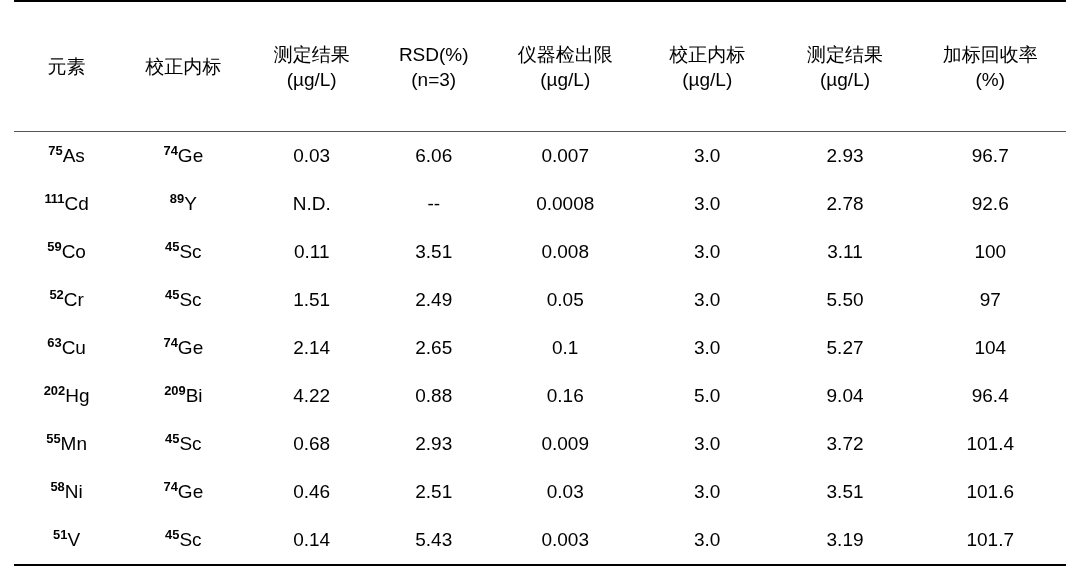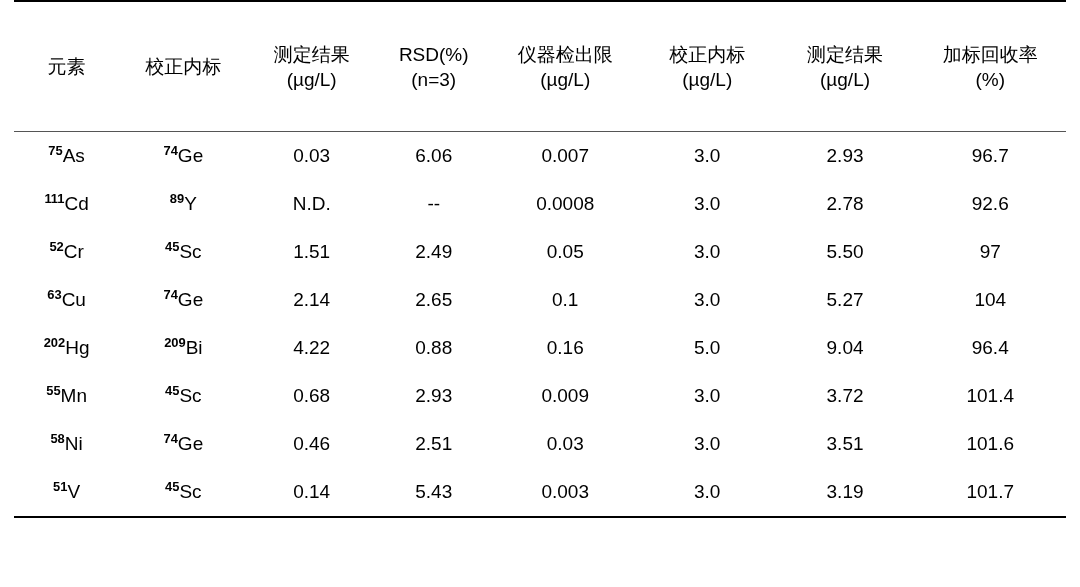--- a/index.html
+++ b/index.html
@@ -144,20 +144,30 @@
         <td class="body-cell"><span class="iso"><sup>111</sup><span>Cd</span></span></td>
         <td class="body-cell"><span class="iso"><sup>89</sup><span>Y</span></span></td>
         <td class="body-cell">N.D.</td>
         <td class="body-cell">--</td>
         <td class="body-cell">0.0008</td>
         <td class="body-cell">3.0</td>
         <td class="body-cell">2.78</td>
         <td class="body-cell">92.6</td>
       </tr>
 
+      <tr class="body-row">
+        <td class="body-cell"><span class="iso"><sup>59</sup><span>Co</span></span></td>
+        <td class="body-cell"><span class="iso"><sup>45</sup><span>Sc</span></span></td>
+        <td class="body-cell">0.11</td>
+        <td class="body-cell">3.51</td>
+        <td class="body-cell">0.008</td>
+        <td class="body-cell">3.0</td>
+        <td class="body-cell">3.11</td>
+        <td class="body-cell">100</td>
+      </tr>
 
       <tr class="body-row">
         <td class="body-cell"><span class="iso"><sup>52</sup><span>Cr</span></span></td>
         <td class="body-cell"><span class="iso"><sup>45</sup><span>Sc</span></span></td>
         <td class="body-cell">1.51</td>
         <td class="body-cell">2.49</td>
         <td class="body-cell">0.05</td>
         <td class="body-cell">3.0</td>
         <td class="body-cell">5.50</td>
         <td class="body-cell">97</td>

